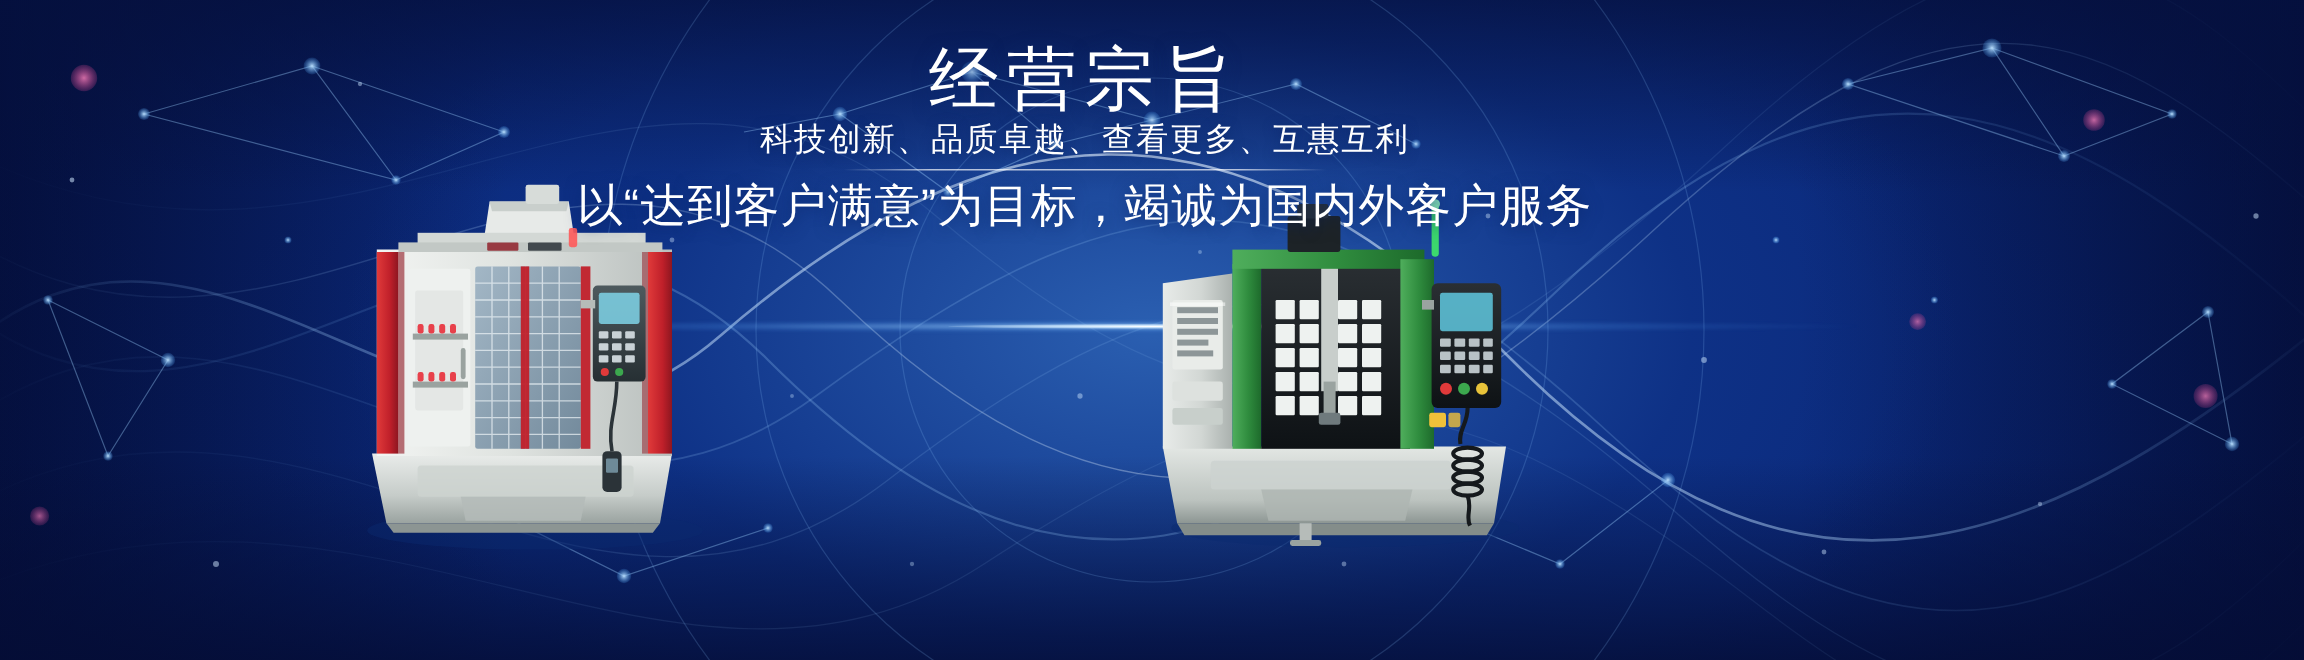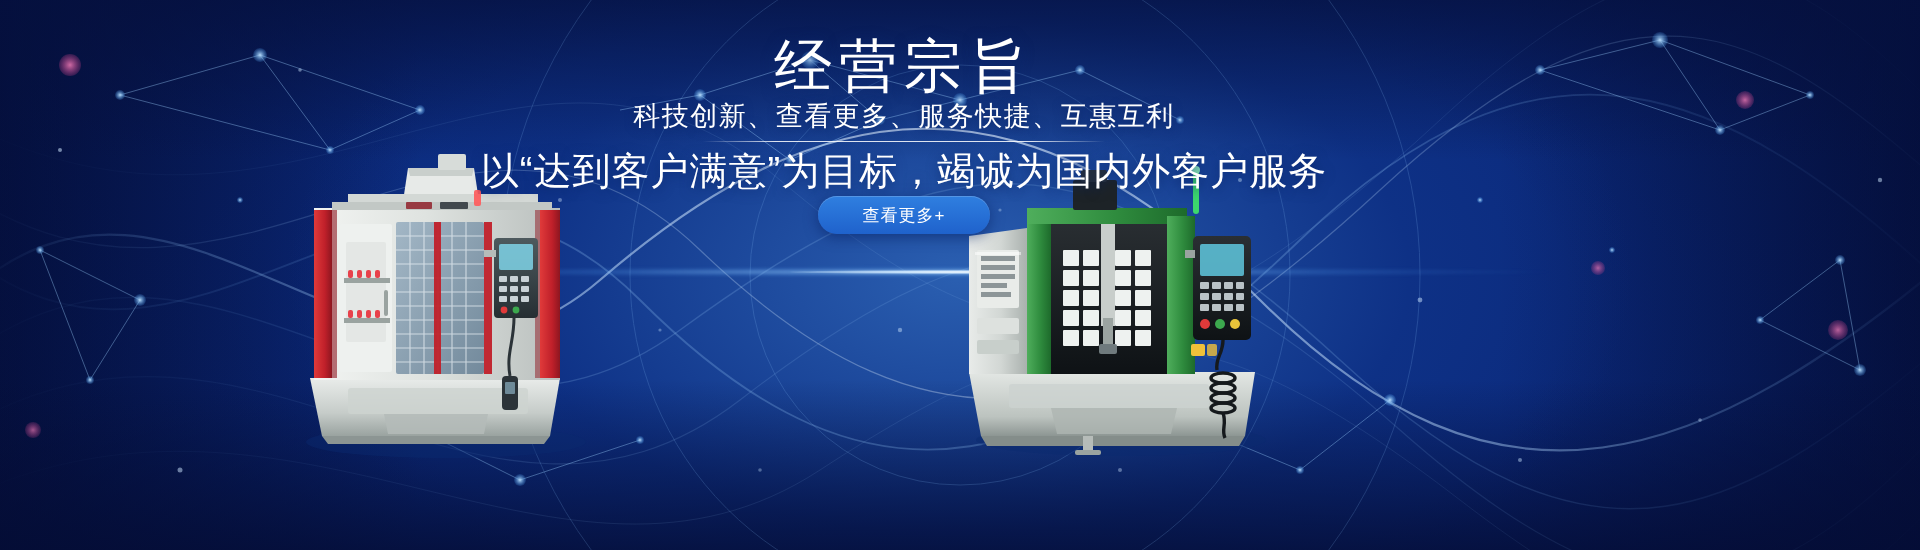--- a/index.html
+++ b/index.html
@@ -441,19 +441,18 @@
     <rect x="252" y="186" width="10" height="12" rx="2" fill="#f0c13a" opacity=".8"></rect>
 
     <rect x="20" y="94" width="46" height="3" fill="#fff" opacity=".5"></rect>
 
     <rect x="128" y="278" width="10" height="16" fill="#b6bcb9"></rect>
     <rect x="120" y="292" width="26" height="5" rx="2" fill="#9aa3a0"></rect>
   </svg>
 
   <div class="content">
     <div class="title">经营宗旨</div>
-    <div class="subtitle">科技创新、查看更多、服务快捷、互惠互利</div>
+    <div class="subtitle">科技创新、品质卓越、查看更多、互惠互利</div>
     <div class="divider"></div>
     <div class="tagline">以“达到客户满意”为目标，竭诚为国内外客户服务</div>
-    <button class="cta">查看更多+</button>
   </div>
 
 </div>
 
 </body></html>

